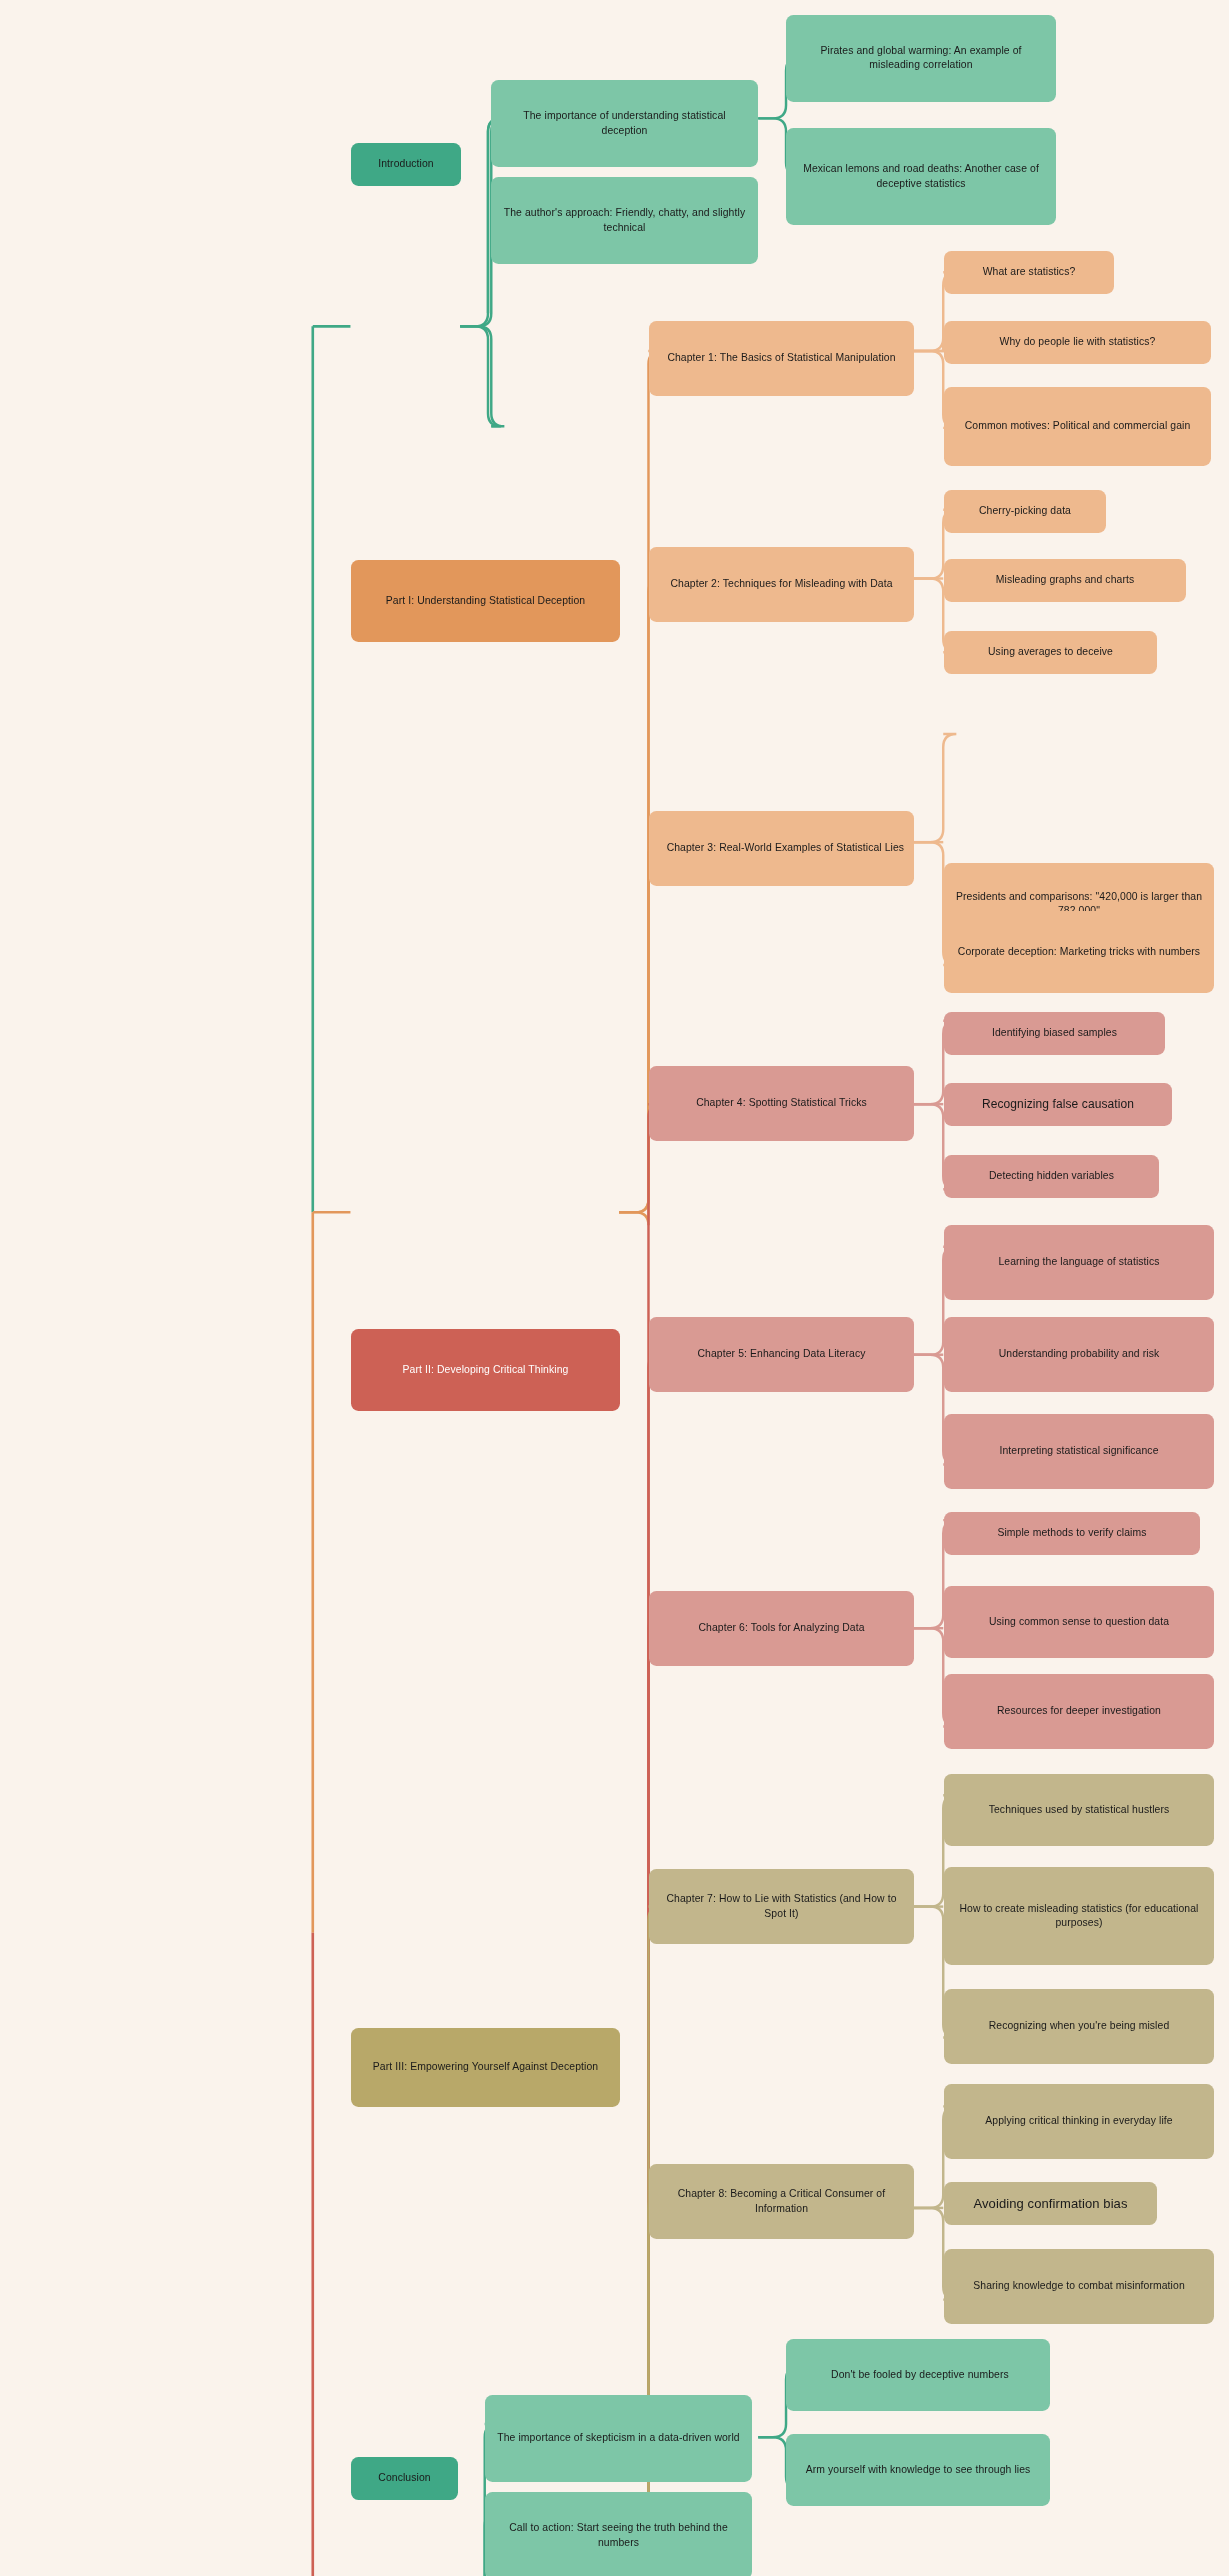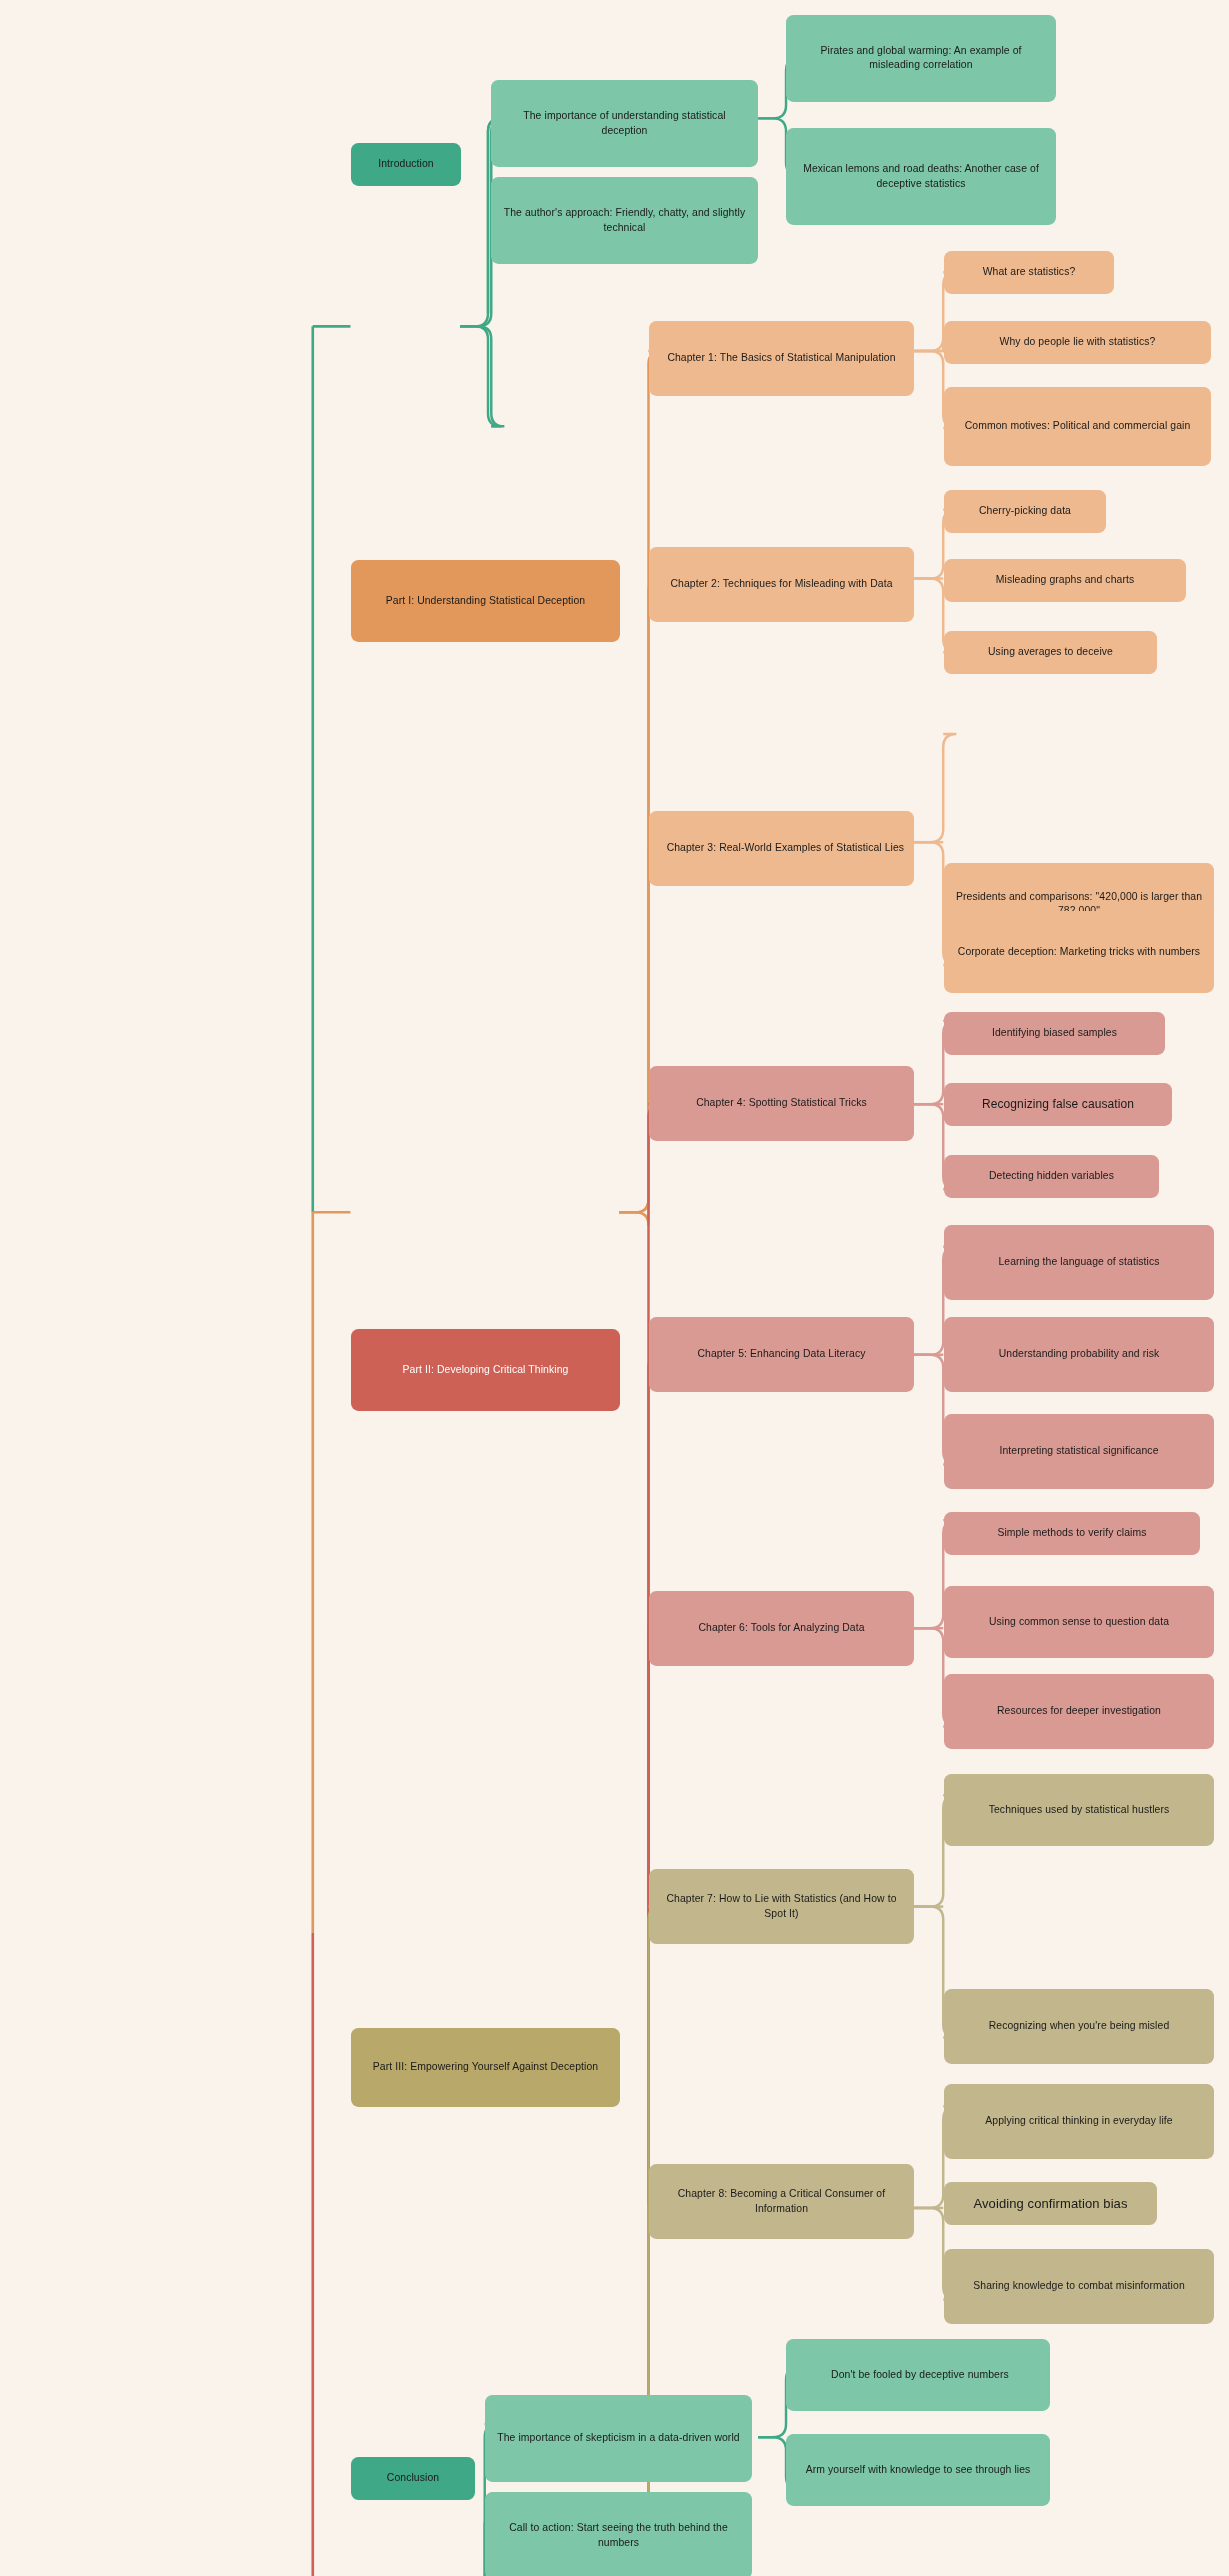--- a/index.html
+++ b/index.html
@@ -222,30 +222,31 @@
   <div class="node b-red-3" style="left: 944px; top: 1674px; width: 270px; height: 75px; font-size: 10.4px; border-radius: 7.4px;">Resources for deeper investigation</div>
 
   <div class="node b-gold-head" style="left: 351px; top: 2028px; width: 269px; height: 79px; font-size: 10.4px; border-radius: 7.4px;">Part III: Empowering Yourself Against Deception</div>
 
   <div class="node b-gold-2" style="left: 649px; top: 1869px; width: 265px; height: 75px; font-size: 10.4px; border-radius: 7.4px;">Chapter 7: How to Lie with Statistics (and How to Spot It)</div>
 
   <div class="node b-gold-2" style="left: 649px; top: 2164px; width: 265px; height: 75px; font-size: 10.4px; border-radius: 7.4px;">Chapter 8: Becoming a Critical Consumer of Information</div>
 
   <div class="node b-gold-3" style="left: 944px; top: 1774px; width: 270px; height: 72px; font-size: 10.4px; border-radius: 7.4px;">Techniques used by statistical hustlers</div>
 
+  <div class="node b-gold-3" style="left: 944px; top: 1867px; width: 270px; height: 98px; font-size: 10.4px; border-radius: 7.4px;">How to create misleading statistics (for educational purposes)</div>
 
   <div class="node b-gold-3" style="left: 944px; top: 1989px; width: 270px; height: 75px; font-size: 10.4px; border-radius: 7.4px;">Recognizing when you're being misled</div>
 
   <div class="node b-gold-3" style="left: 944px; top: 2084px; width: 270px; height: 75px; font-size: 10.4px; border-radius: 7.4px;">Applying critical thinking in everyday life</div>
 
   <div class="node b-gold-3" style="left: 944px; top: 2182px; width: 213px; height: 43px; font-size: 13px; border-radius: 7.4px;">Avoiding confirmation bias</div>
 
   <div class="node b-gold-3" style="left: 944px; top: 2249px; width: 270px; height: 75px; font-size: 10.4px; border-radius: 7.4px;">Sharing knowledge to combat misinformation</div>
 
-  <div class="node b-green-head" style="left: 351px; top: 2457px; width: 124px; height: 43px; font-size: 10.4px; border-radius: 7.4px;">Conclusion</div>
+  <div class="node b-green-head" style="left: 351px; top: 2457px; width: 107px; height: 43px; font-size: 10.4px; border-radius: 7.4px;">Conclusion</div>
 
   <div class="node b-green-2" style="left: 485px; top: 2395px; width: 267px; height: 87px; font-size: 10.4px; border-radius: 7.4px;">The importance of skepticism in a data-driven world</div>
 
   <div class="node b-green-2" style="left: 485px; top: 2492px; width: 267px; height: 87px; font-size: 10.4px; border-radius: 7.4px;">Call to action: Start seeing the truth behind the numbers</div>
 
   <div class="node b-green-3" style="left: 786px; top: 2339px; width: 264px; height: 72px; font-size: 10.4px; border-radius: 7.4px; padding-left: 12px;">Don't be fooled by deceptive numbers</div>
 
   <div class="node b-green-3" style="left: 786px; top: 2434px; width: 264px; height: 72px; font-size: 10.4px; border-radius: 7.4px;">Arm yourself with knowledge to see through lies</div>
 
 </div>

